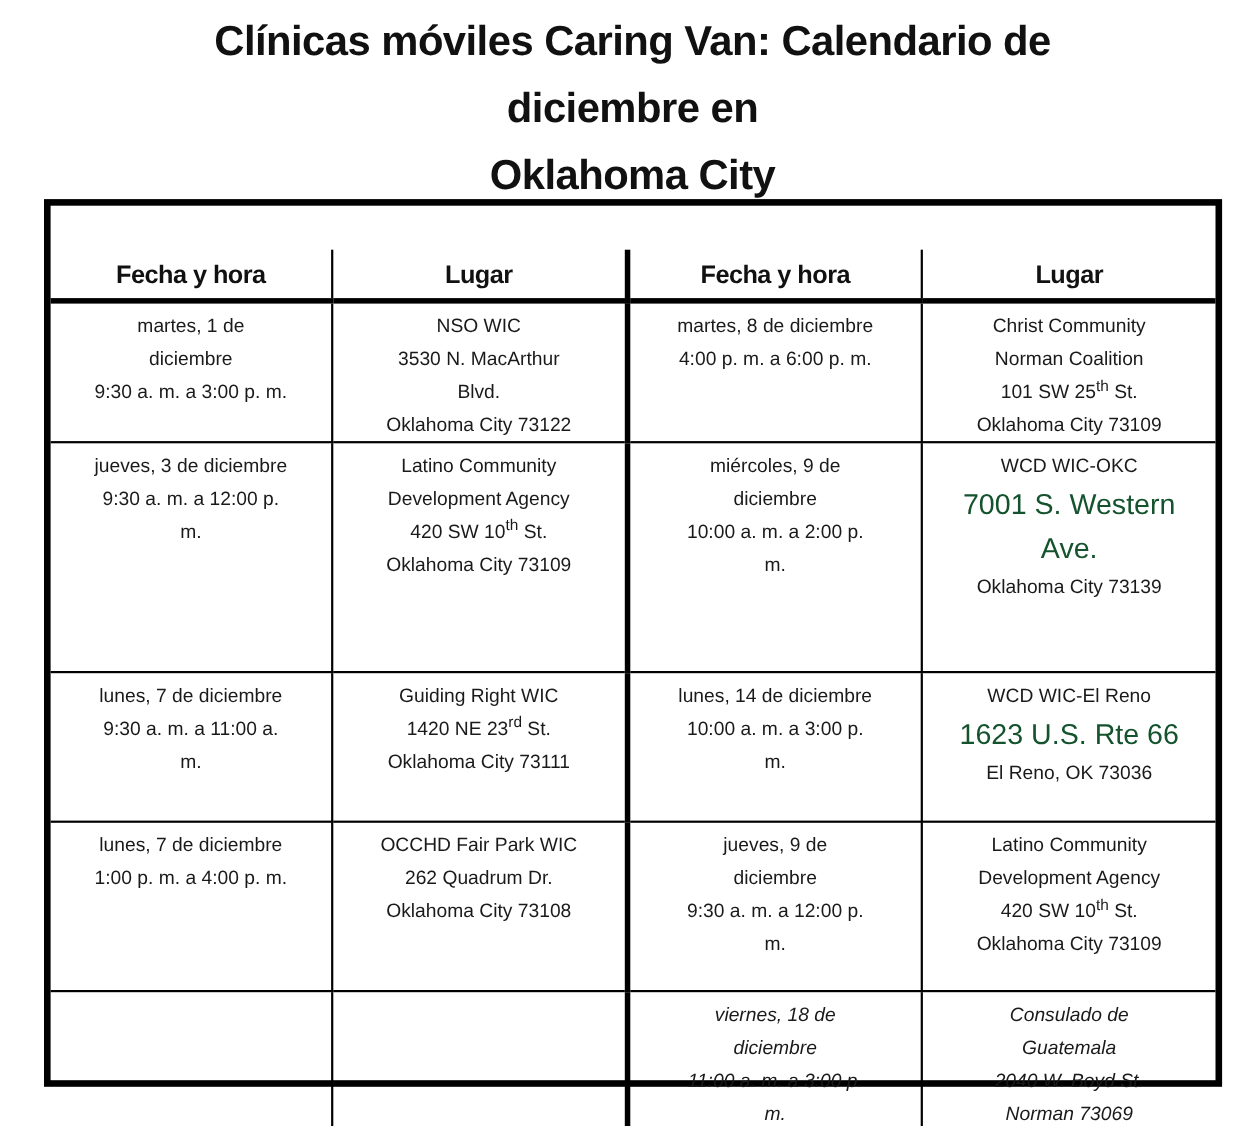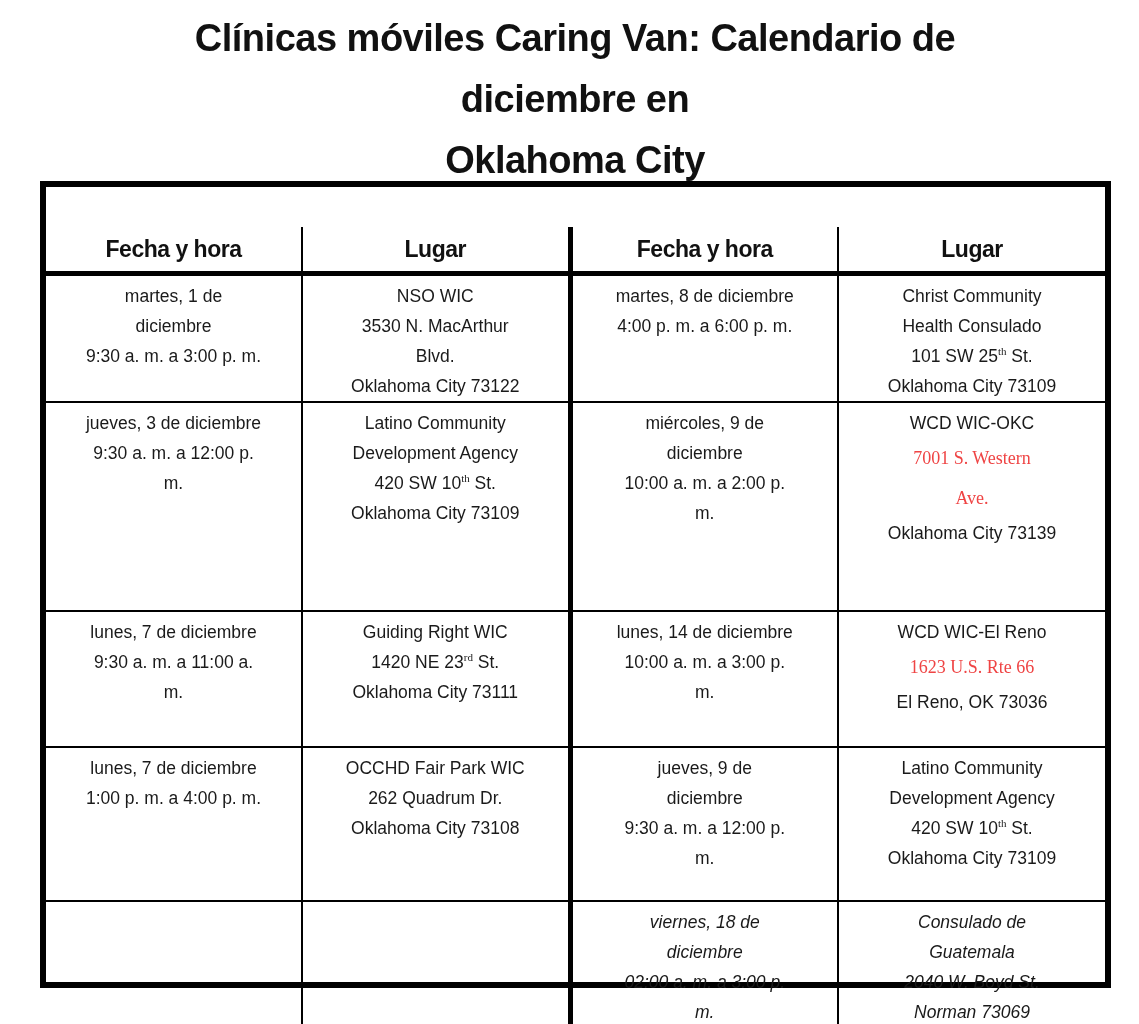--- a/index.html
+++ b/index.html
@@ -70,26 +70,25 @@
 
     .cell {
       font-family: "Liberation Sans", sans-serif;
       font-size: 17.5px;
       line-height: 30px;
       color: #1a1a1a;
       padding-top: 5px;
     }
     .cell .line { display: block; }
     .cell .big {
-      font-size: 18px;
+      font-size: 26px;
       line-height: 40px;
-      color: #ef4444;
-      font-family: Liberation Serif, serif;
-    }
-    sup { font-size: 11px; line-height: 0; vertical-align: 7px; font-family: Liberation Serif, serif; }
+      color: #14532d;
+    }
+    sup { font-size: 14px; line-height: 0; vertical-align: 7px; }
 
     tr.r1 { height: 128px; }
     tr.r2 { height: 209px; }
     tr.r3 { height: 136px; }
     tr.r4 { height: 154px; }
     tr.r5 { height: 158px; font-style: italic; }
   </style>
 </head>
 <body>
 
@@ -135,21 +134,21 @@
           </td>
         <td>
             <div class="cell">
           <span class="line">martes, 8 de diciembre</span>
           <span class="line">4:00 p. m. a 6:00 p. m.</span>
         </div>
           </td>
         <td>
             <div class="cell">
           <span class="line">Christ Community</span>
-          <span class="line">Health Consulado</span>
+          <span class="line">Norman Coalition</span>
           <span class="line"><span>101 SW 25</span><sup>th</sup><span> St.</span></span>
           <span class="line">Oklahoma City 73109</span>
         </div>
           </td>
       </tr>
 
       <tr class="r2">
         <td>
             <div class="cell">
           <span class="line">jueves, 3 de diciembre</span>
@@ -250,21 +249,21 @@
         <td>
             <div class="cell"></div>
           </td>
         <td class="col-split">
             <div class="cell"></div>
           </td>
         <td>
             <div class="cell">
           <span class="line">viernes, 18 de</span>
           <span class="line">diciembre</span>
-          <span class="line">02:00 a. m. a 3:00 p.</span>
+          <span class="line">11:00 a. m. a 3:00 p.</span>
           <span class="line">m.</span>
         </div>
           </td>
         <td>
             <div class="cell">
           <span class="line">Consulado de</span>
           <span class="line">Guatemala</span>
           <span class="line">2040 W. Boyd St.</span>
           <span class="line">Norman 73069</span>
         </div>

